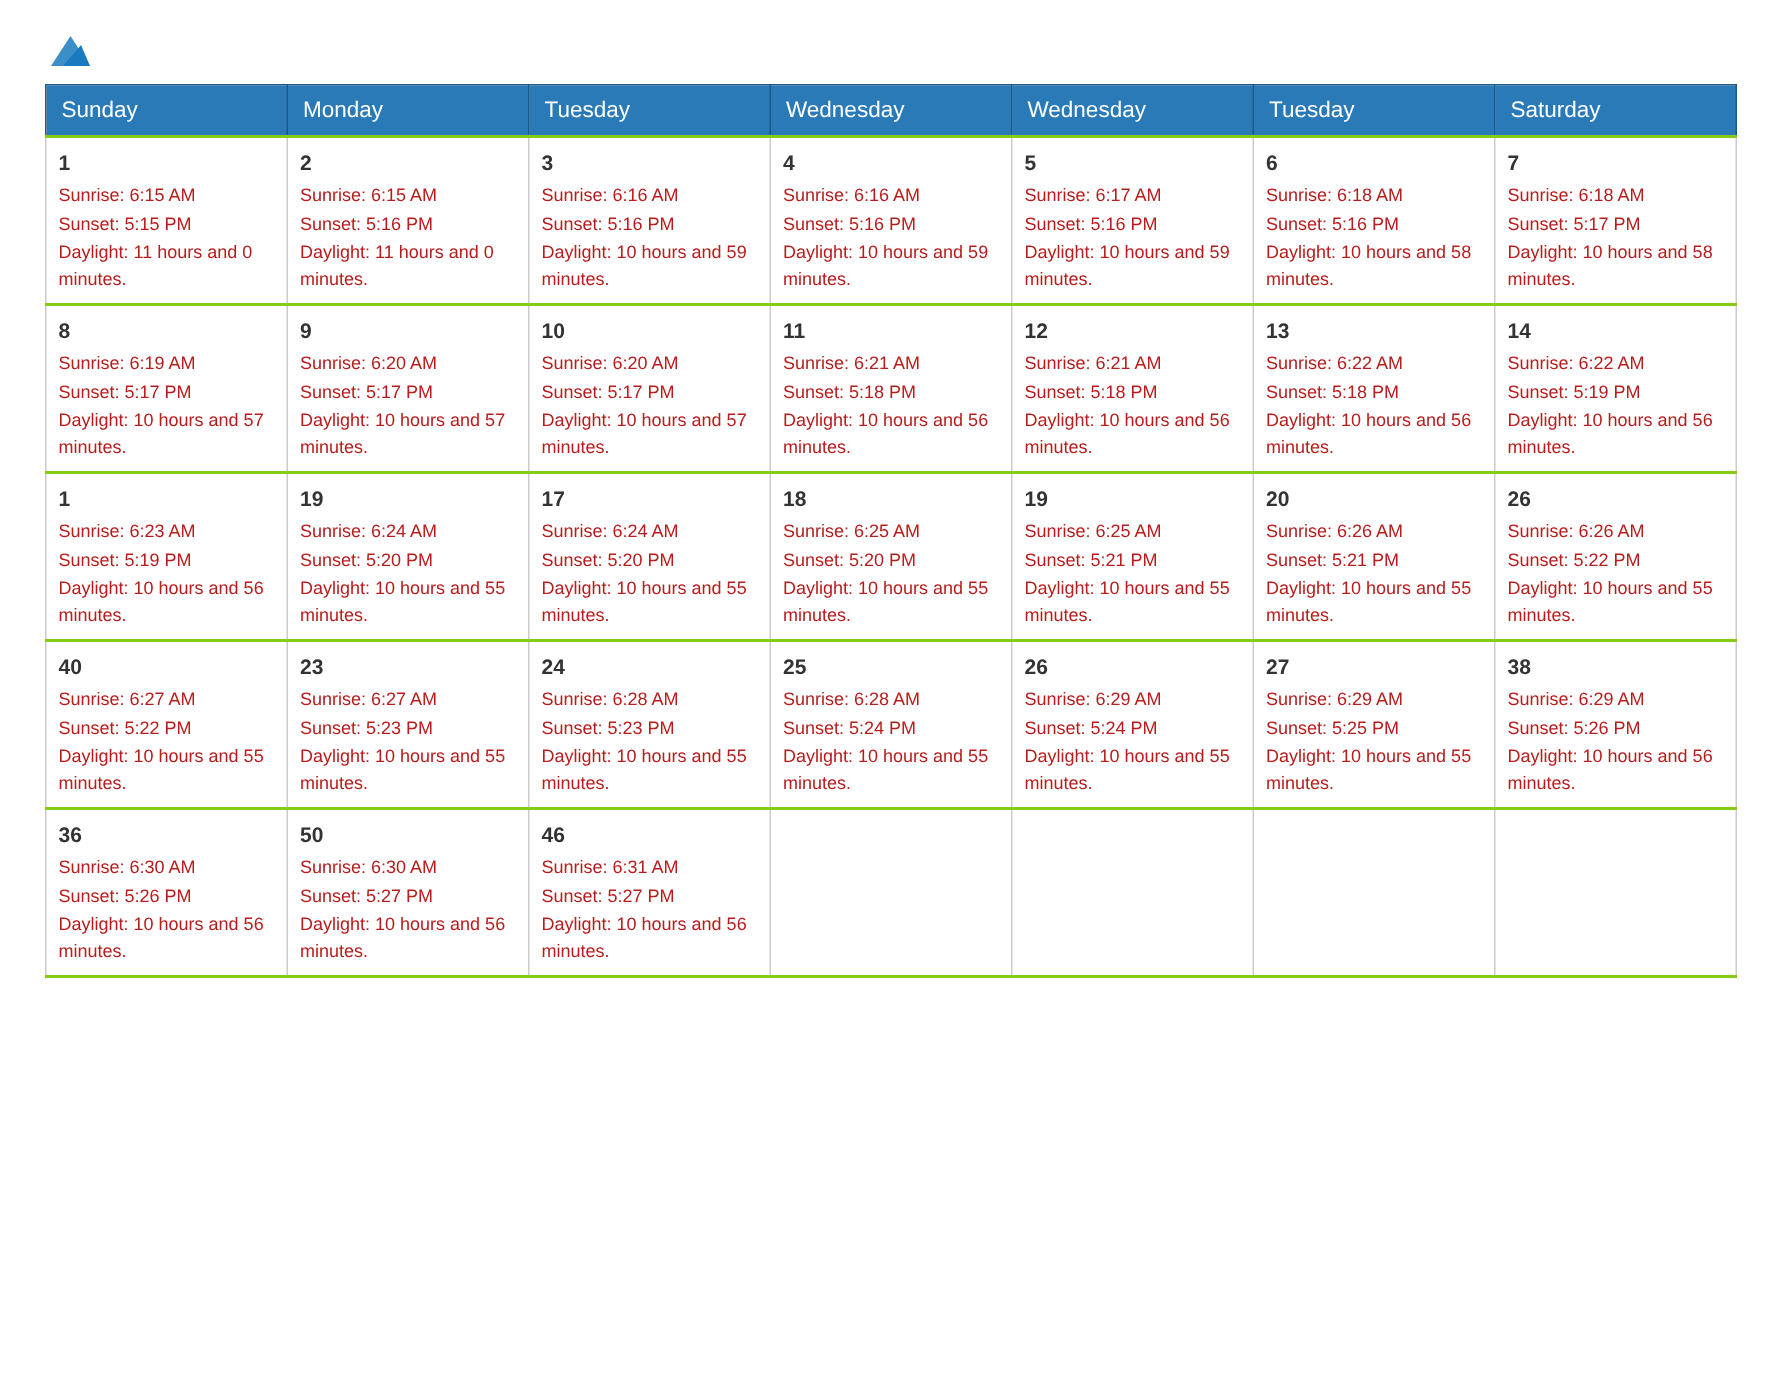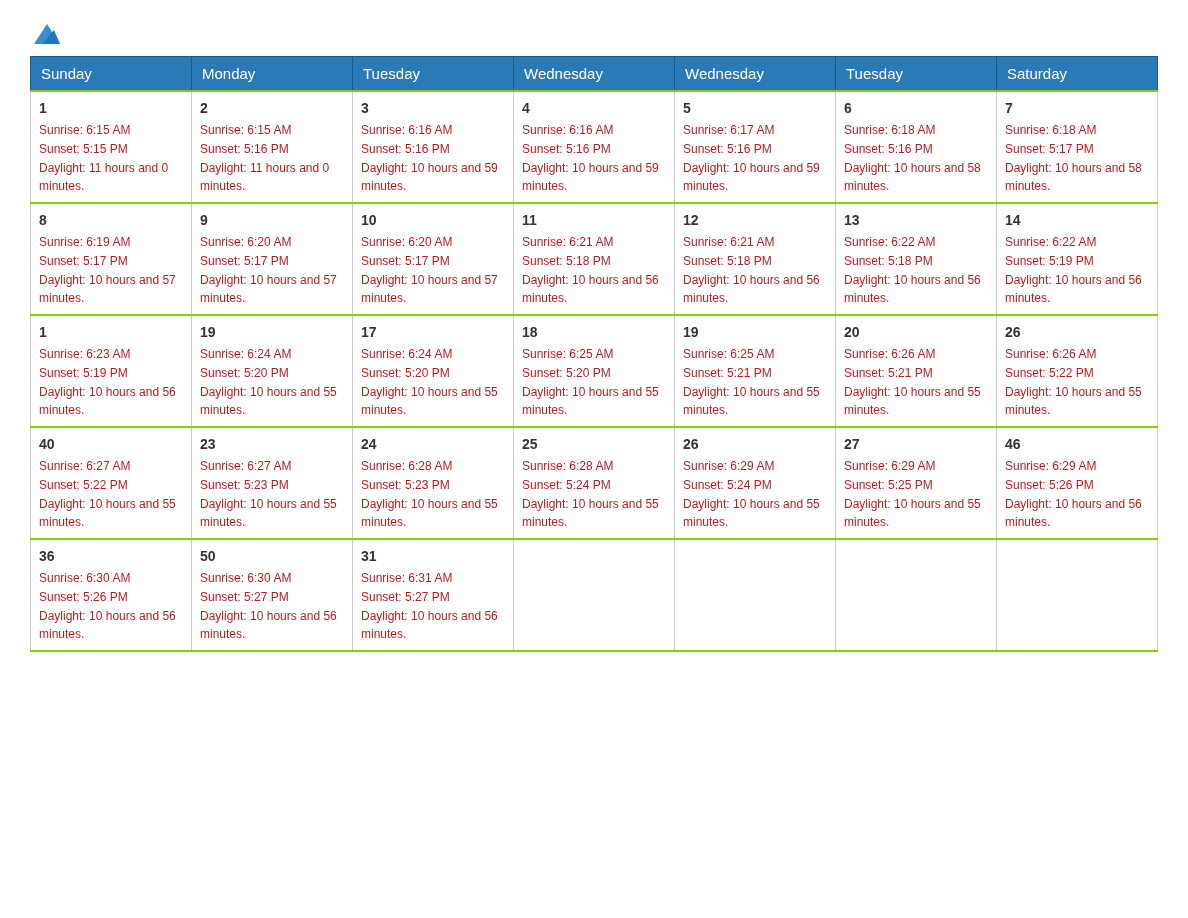--- a/index.html
+++ b/index.html
@@ -236,35 +236,35 @@
       </td>
         <td>
         <span class="day-number">26</span>
         <span class="day-info">Sunrise: 6:29 AM<br>Sunset: 5:24 PM<br>Daylight: 10 hours and 55 minutes.</span>
       </td>
         <td>
         <span class="day-number">27</span>
         <span class="day-info">Sunrise: 6:29 AM<br>Sunset: 5:25 PM<br>Daylight: 10 hours and 55 minutes.</span>
       </td>
         <td>
-        <span class="day-number">46</span>
+        <span class="day-number">38</span>
         <span class="day-info">Sunrise: 6:29 AM<br>Sunset: 5:26 PM<br>Daylight: 10 hours and 56 minutes.</span>
       </td>
       </tr>
       <tr>
         <td>
         <span class="day-number">36</span>
         <span class="day-info">Sunrise: 6:30 AM<br>Sunset: 5:26 PM<br>Daylight: 10 hours and 56 minutes.</span>
       </td>
         <td>
         <span class="day-number">50</span>
         <span class="day-info">Sunrise: 6:30 AM<br>Sunset: 5:27 PM<br>Daylight: 10 hours and 56 minutes.</span>
       </td>
         <td>
-        <span class="day-number">31</span>
+        <span class="day-number">46</span>
         <span class="day-info">Sunrise: 6:31 AM<br>Sunset: 5:27 PM<br>Daylight: 10 hours and 56 minutes.</span>
       </td>
         <td class="empty-cell"></td>
         <td class="empty-cell"></td>
         <td class="empty-cell"></td>
         <td class="empty-cell"></td>
       </tr>
     </tbody>
 </table>
 

